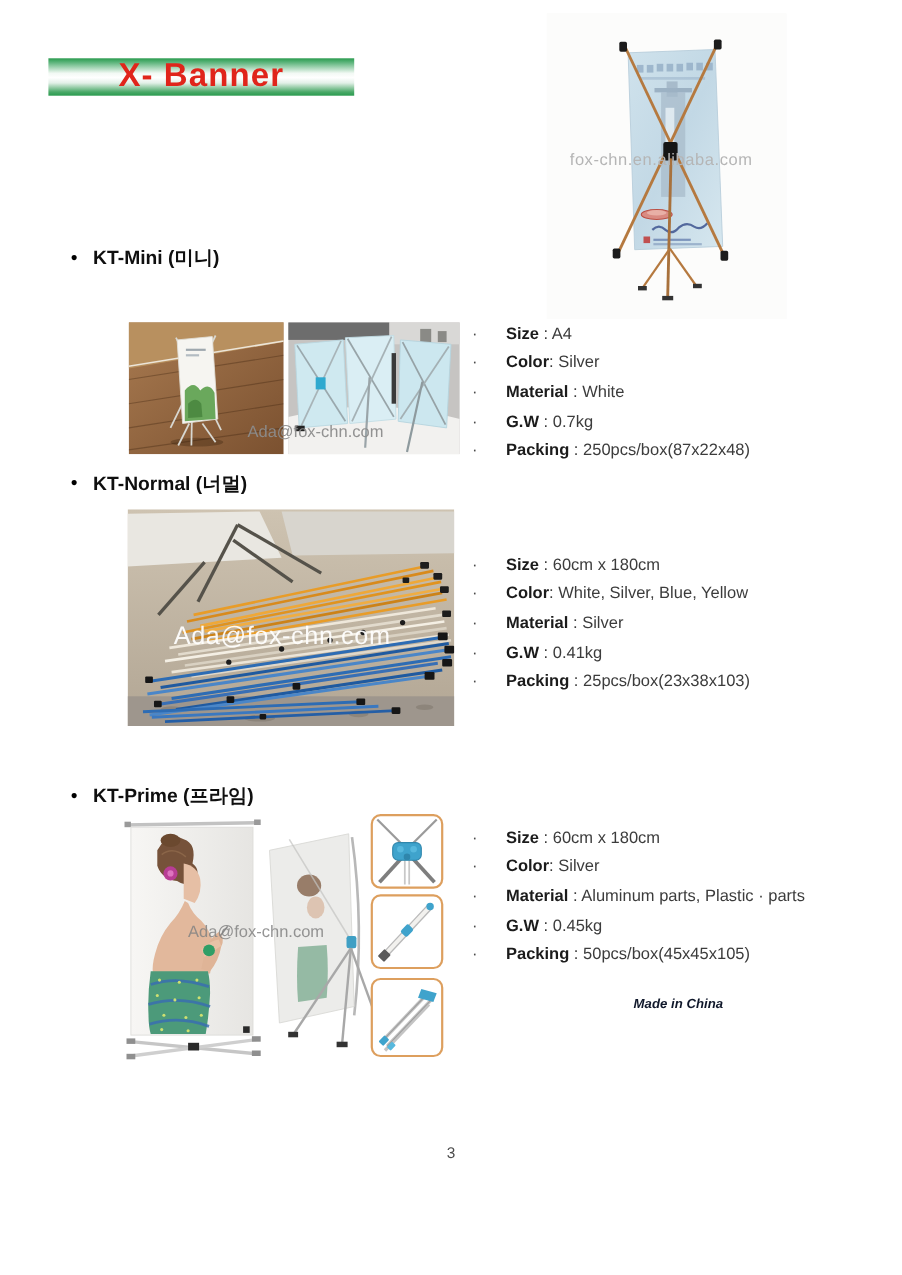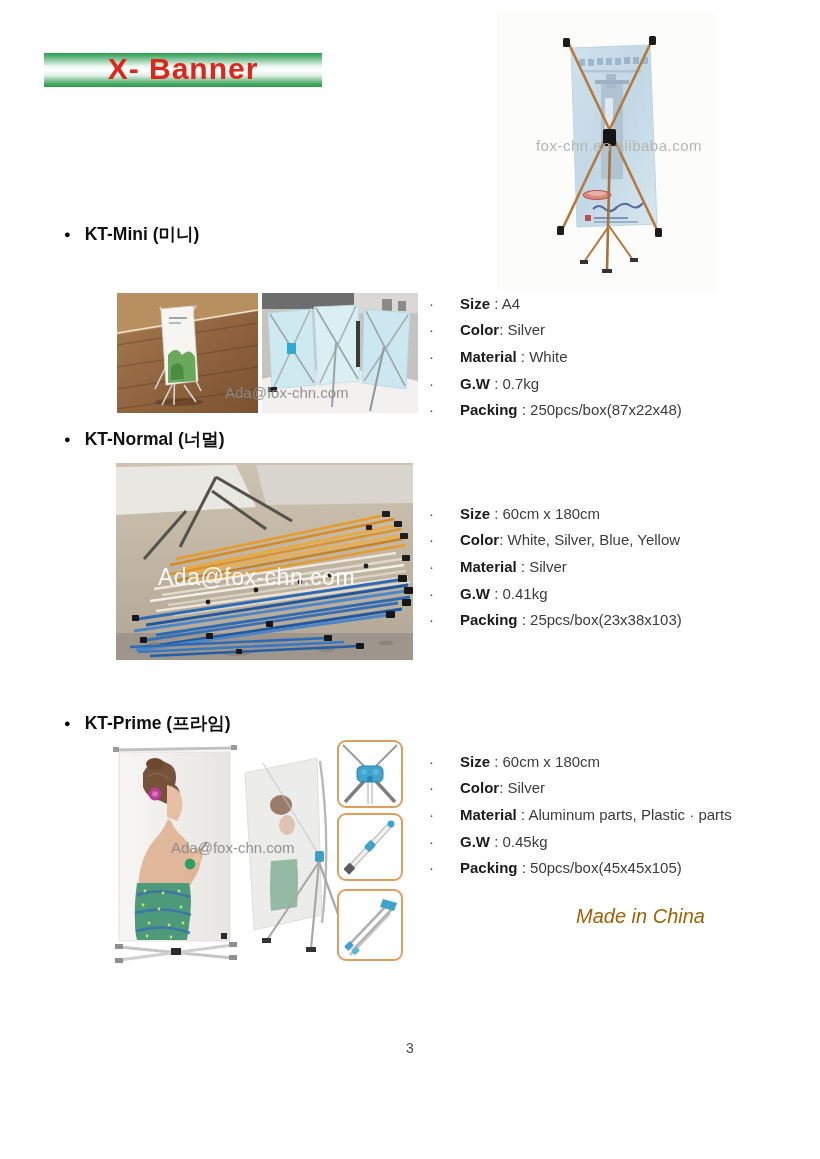--- a/index.html
+++ b/index.html
@@ -18,21 +18,21 @@
     display:flex; align-items:center; justify-content:center;
   }
   .title-banner .txt {
     color:#e0251b; font-size:30px; font-weight:bold; letter-spacing:1px;
     transform:translateY(-1px);
   }
 
   
   .hero { left:497px; top:12px; width:218px; height:278px; background:#fcfcfb; }
   .hero-watermark {
-    left:510px; top:137px; width:218px; text-align:center;
+    left:492px; top:137px; width:218px; text-align:center;
     color:#b5b5b5; font-size:15px; letter-spacing:.5px; z-index:3;
   }
 
   
   .heading { display:flex; align-items:center; font-weight:bold; font-size:17.5px; color:#0f0f0f; }
   .heading .bullet { font-size:11px; margin-right:14px; color:#000; }
   .h1 { left:64px; top:222px; }
   .h2 { left:64px; top:427px; }
   .h3 { left:64px; top:711px; }
 
@@ -57,21 +57,21 @@
   .prime-photo { left:113px; top:733px; width:307px; height:232px; }
   .prime-watermark { left:171px; top:839px; color:rgba(130,130,130,.85); font-size:15px; z-index:3; }
   .detail-box {
     position:absolute; width:66px; border:2px solid #dd9f5e; border-radius:9px;
     background:#ffffff; overflow:hidden;
   }
   .db1 { left:337px; top:740px; height:68px; }
   .db2 { left:337px; top:813px; height:68px; }
   .db3 { left:337px; top:889px; height:72px; }
 
-  .made-in { left:576px; top:905px; font-size:20px; font-weight:normal; font-style:italic; color:#a16207; }
+  .made-in { left:576px; top:905px; font-size:12px; font-weight:bold; font-style:italic; color:#0f172a; }
   .page-num { left:380px; top:1040px; width:60px; text-align:center; font-size:14px; color:#4a4a4a; }
 </style>
 </head>
 <body>
 
 <div class="page">
 
   <div class="abs title-banner">
     <span class="txt">X- Banner</span>
   </div>

